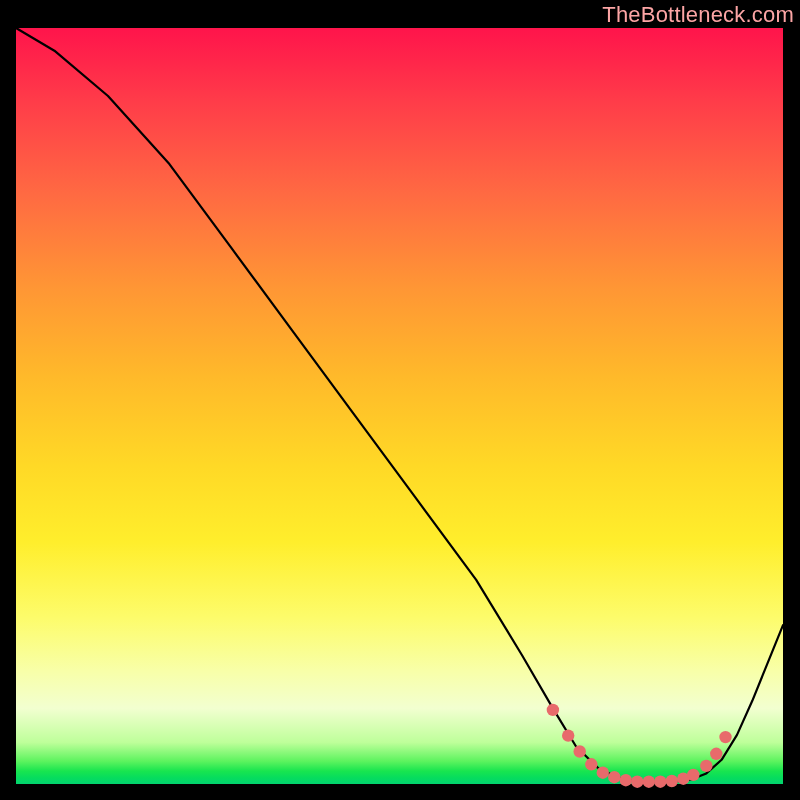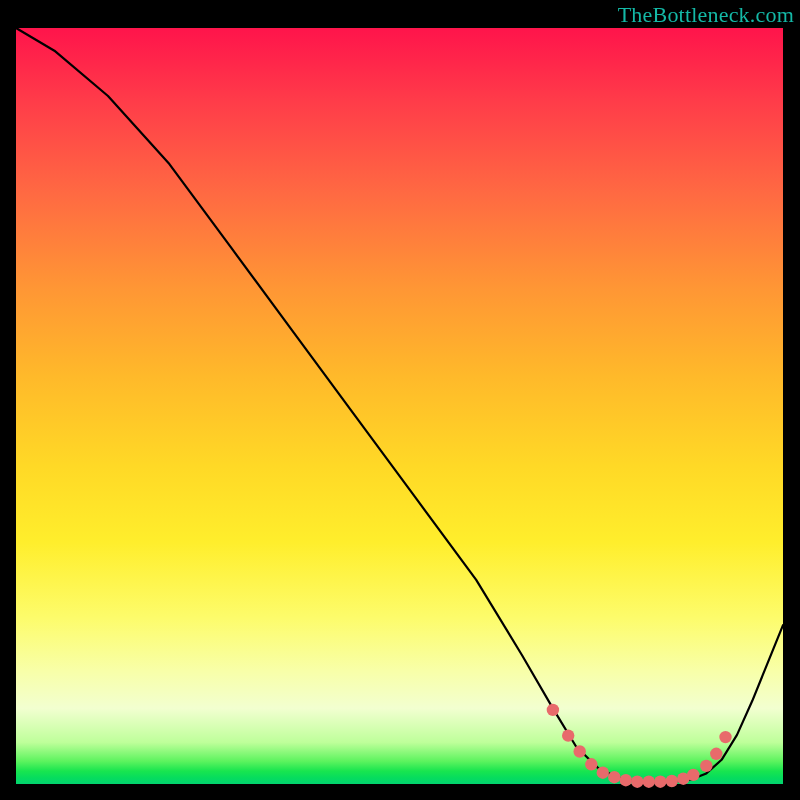--- a/index.html
+++ b/index.html
@@ -41,22 +41,22 @@
       #5CF35E 97%,
       #18E54F 98.3%,
       #06DC5E 99.2%,
       #02D36F 100%
     );
   }
   .watermark {
     position: absolute;
     top: 2px;
     right: 6px;
-    color: #14b8a6;
-    font-family: Liberation Serif, serif;
+    color: #fca5a5;
+    font-family: Liberation Sans, sans-serif;
     font-size: 22px;
     letter-spacing: 0.2px;
     user-select: none;
   }
   svg.curve {
     position: absolute;
     left: 0;
     top: 0;
     width: 767px;
     height: 756px;

